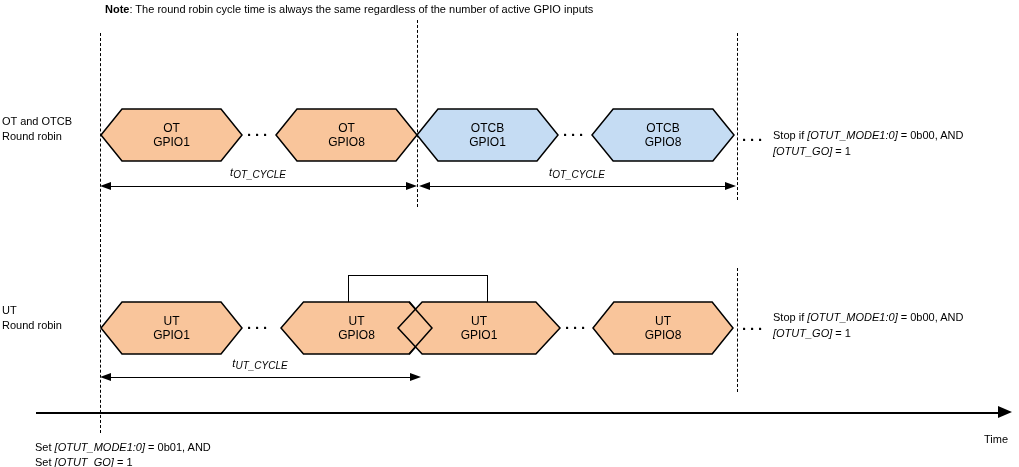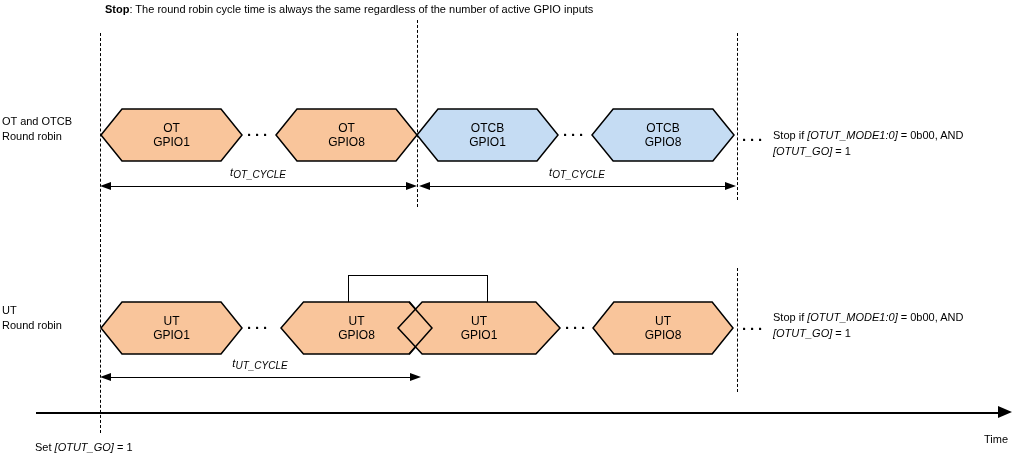--- a/index.html
+++ b/index.html
@@ -36,21 +36,21 @@
   .startnote{position:absolute;font-size:11px;line-height:15px;white-space:nowrap;}
   .b{font-weight:700;}
   .i{font-style:italic;}
   .sub{font-size:10px;vertical-align:-2px;}
 </style>
 </head>
 <body>
 
 <div class="stage">
 
-  <div class="note"><span class="b">Stop</span><span>: The round robin cycle time is always the same regardless of the number of active GPIO inputs</span></div>
+  <div class="note"><span class="b">Note</span><span>: The round robin cycle time is always the same regardless of the number of active GPIO inputs</span></div>
 
   <div class="vdash" style="left:100px;top:33px;height:400px"></div>
   <div class="vdash" style="left:417px;top:20px;height:187px"></div>
   <div class="vdash" style="left:737px;top:33px;height:167px"></div>
   <div class="vdash" style="left:737px;top:268px;height:124px"></div>
 
   <div class="rowlabel" style="left:2px;top:114px">
     <div>OT and OTCB</div>
     <div>Round robin</div>
   </div>
@@ -178,16 +178,17 @@
     <span class="hr"></span>
   </div>
 
   <div class="timeaxis" style="left:36px;top:406px;width:976px">
     <span class="ln"></span>
     <span class="hr"></span>
   </div>
   <div class="timelabel" style="left:984px;top:433px">Time</div>
 
   <div class="startnote" style="left:35px;top:440px">
+    <div><span>Set </span><span class="i">[OTUT_MODE1:0]</span><span> = 0b01, AND</span></div>
     <div><span>Set </span><span class="i">[OTUT_GO]</span><span> = 1</span></div>
   </div>
 
 </div>
 
 </body></html>

